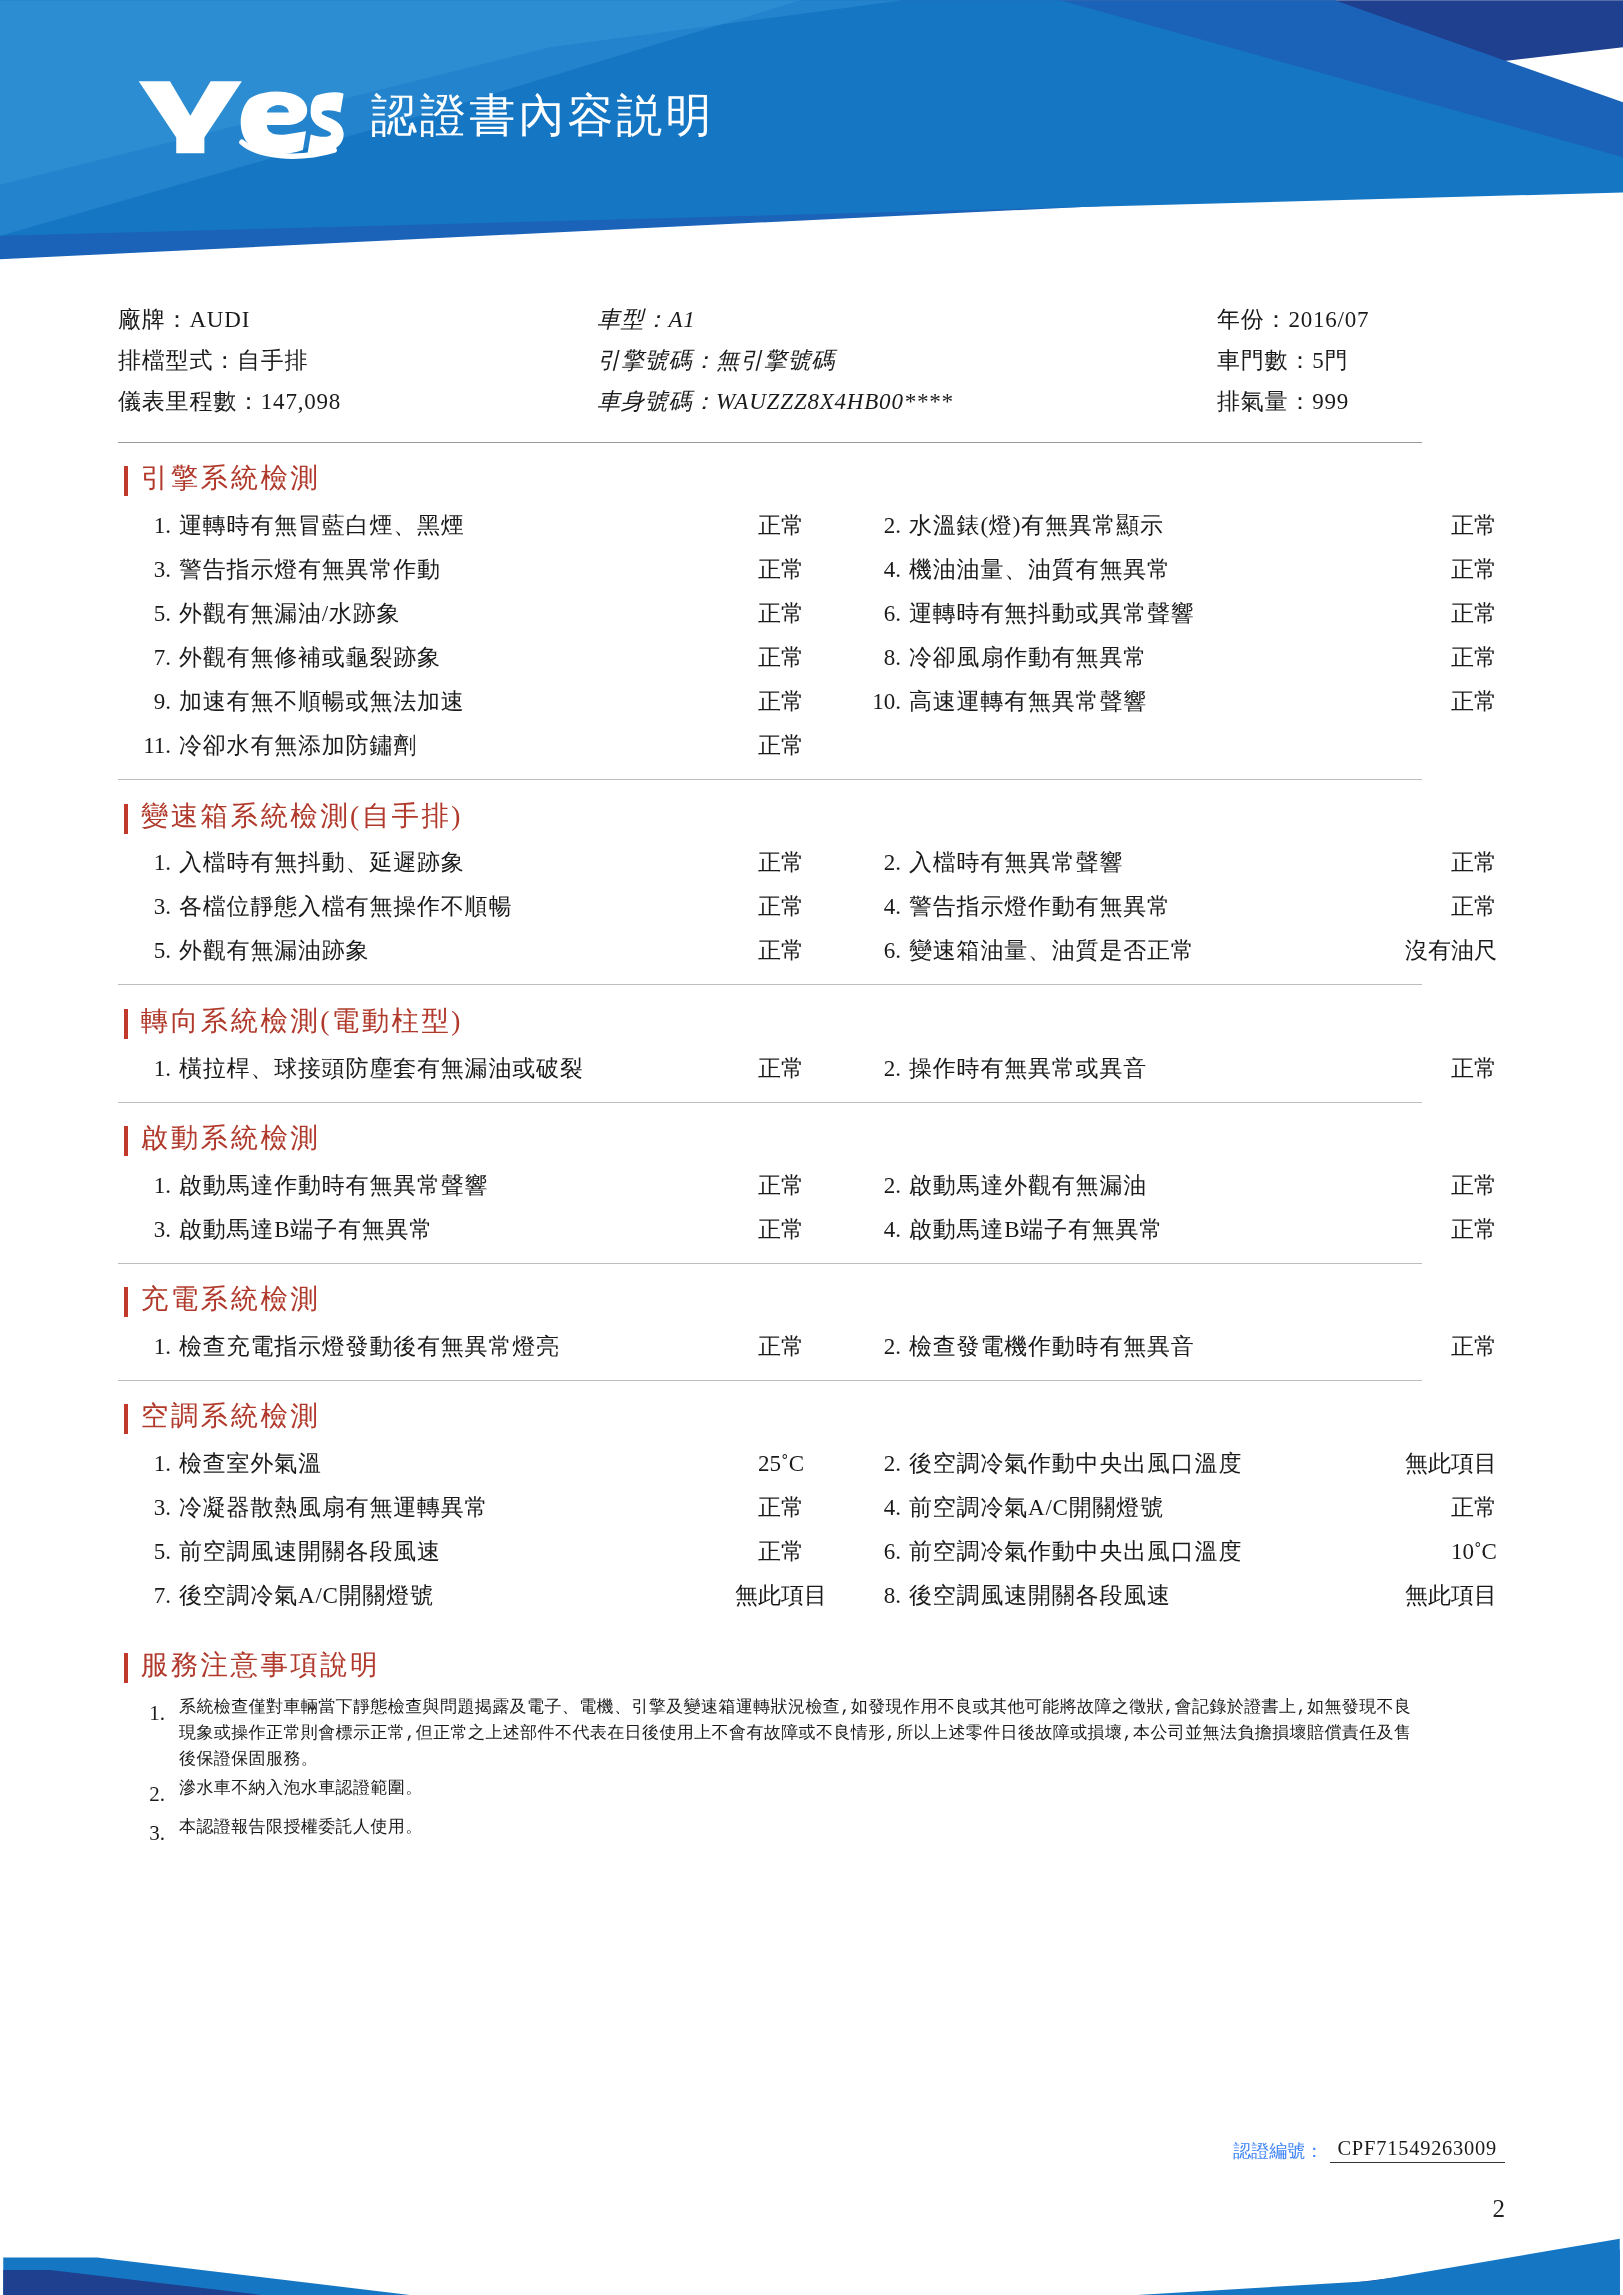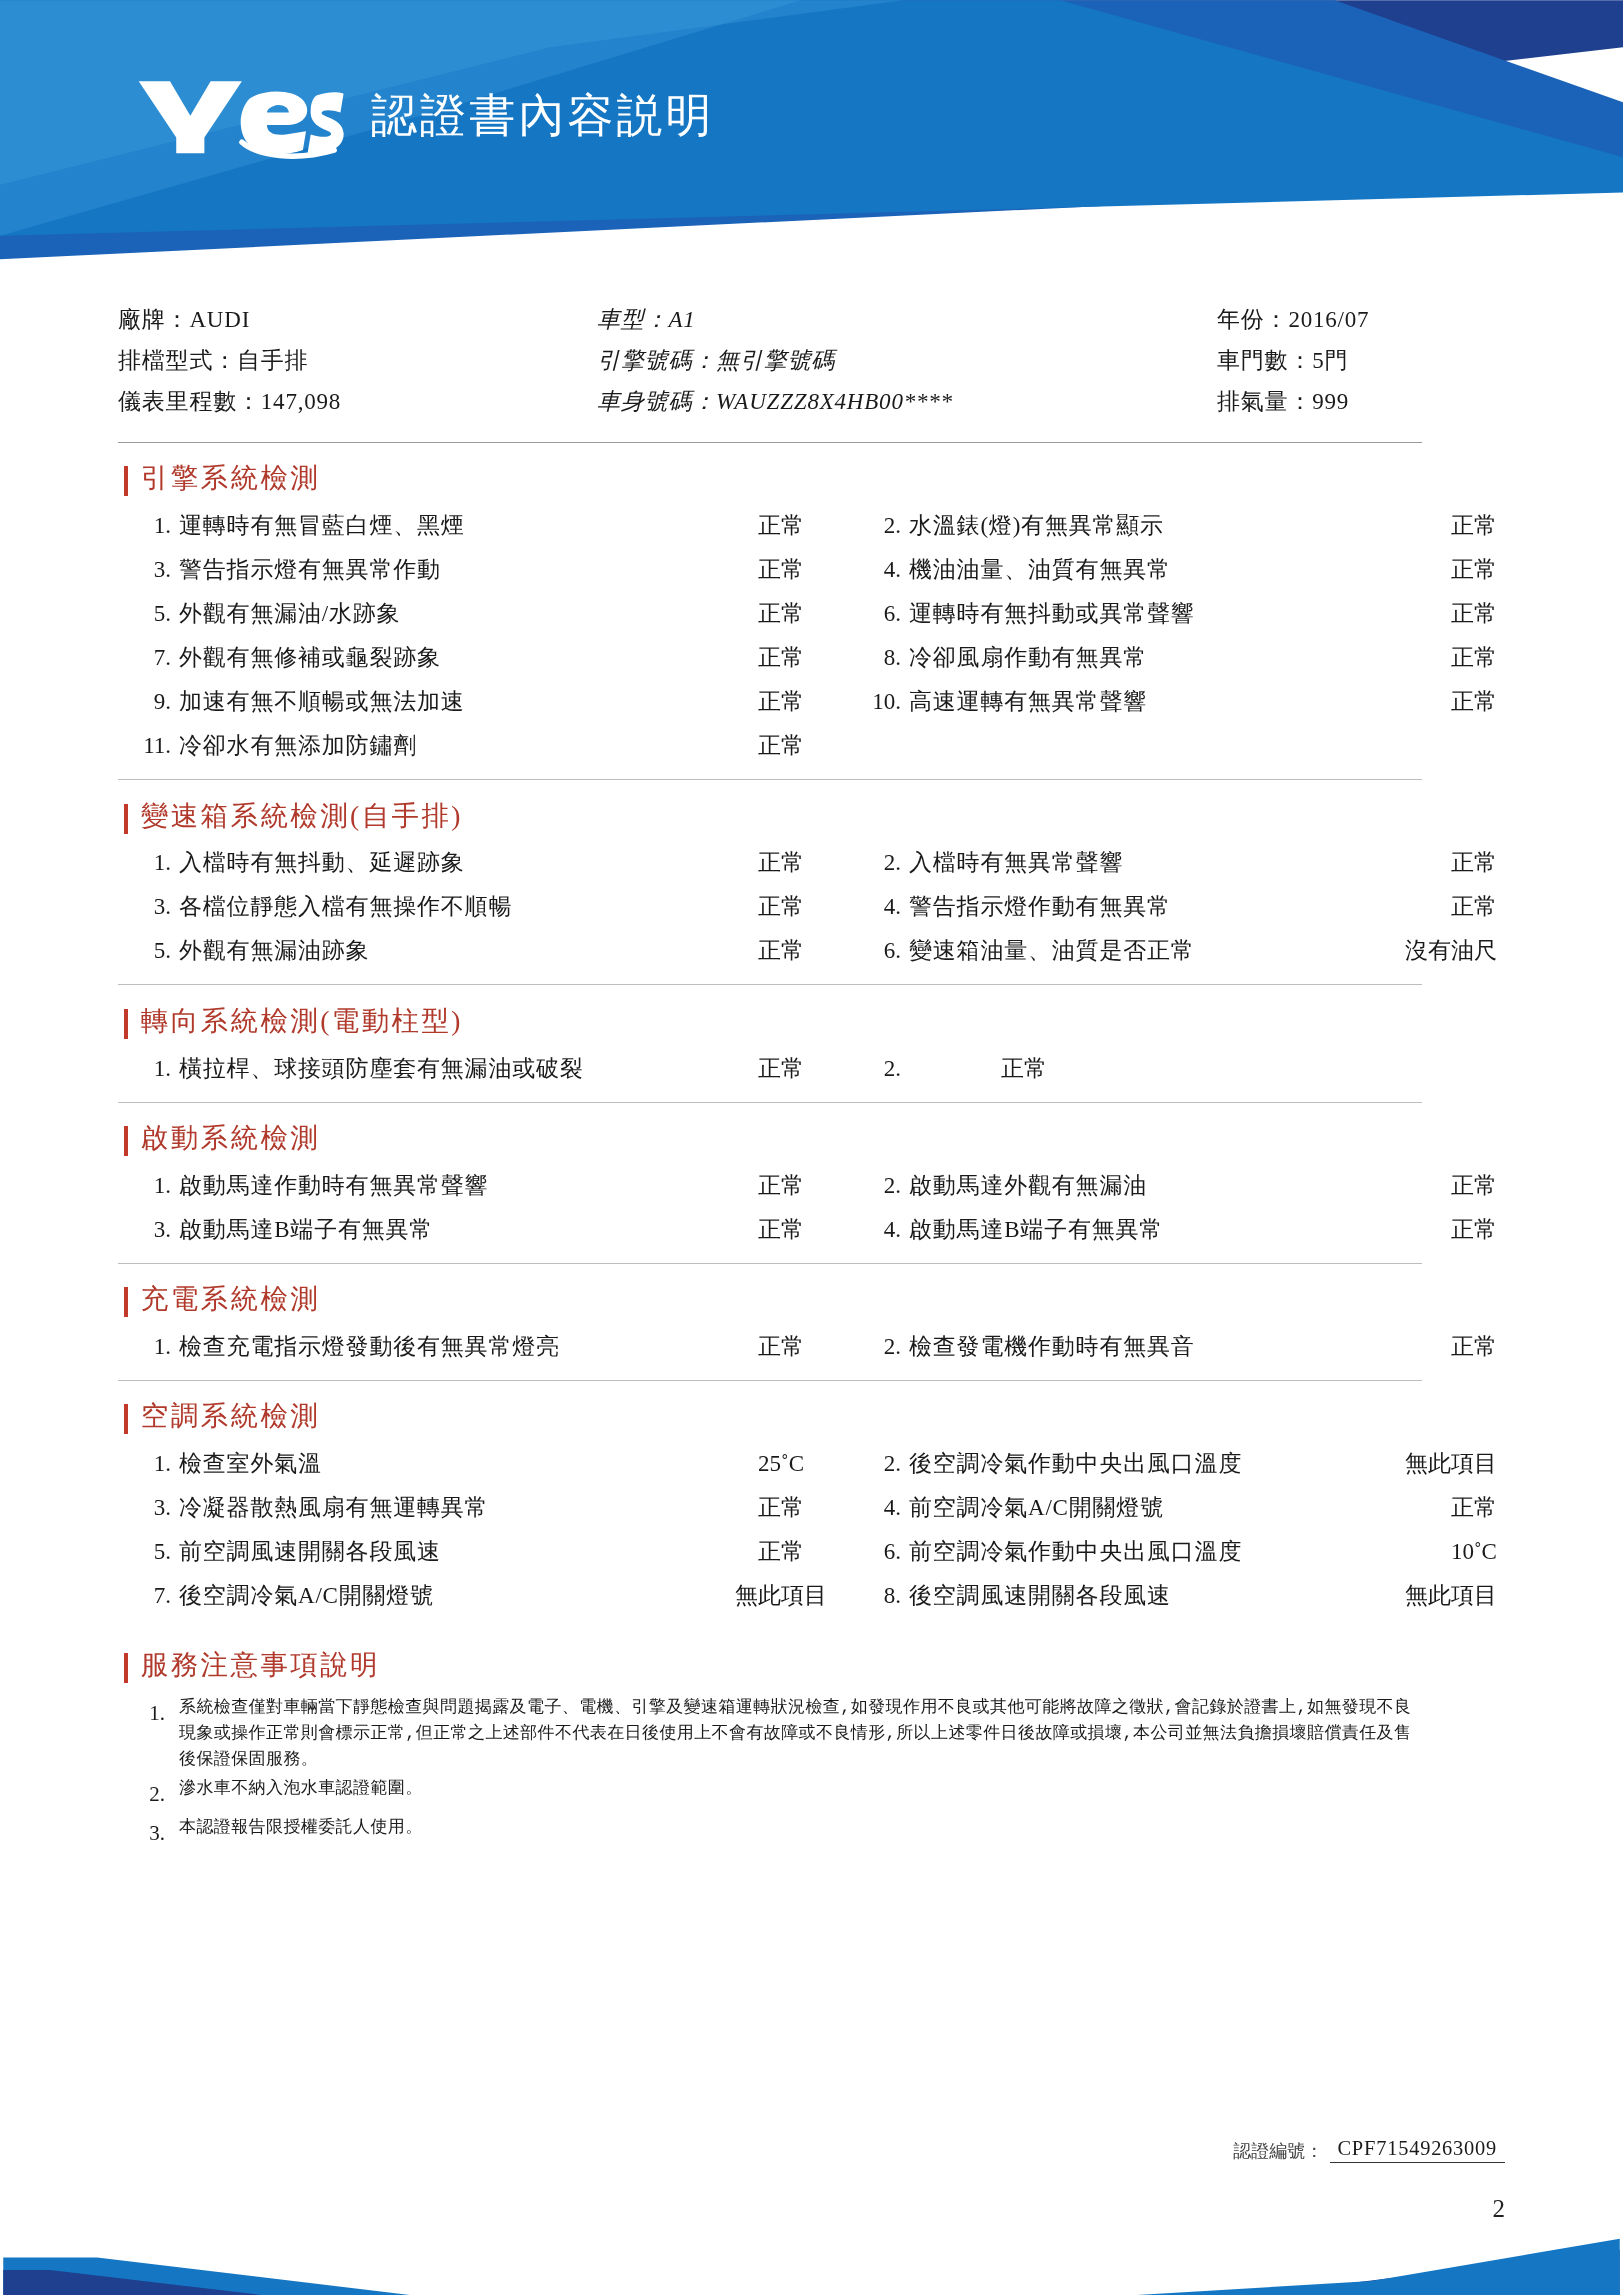--- a/index.html
+++ b/index.html
@@ -146,21 +146,21 @@
   }
 
   .cert-line {
     position: absolute;
     right: 118px;
     bottom: 132px;
     display: flex;
     align-items: flex-end;
     gap: 6.3px;
   }
-  .cert-label { font-size: 18px; color: #404040; }
+  .cert-label { font-size: 18px; color: #3b82f6; }
   .cert-value {
     font-size: 20.4px;
     border-bottom: 1.6px solid #333;
     padding: 0 7.9px 1.6px 7.9px;
     letter-spacing: 0.8px;
   }
   .page-no {
     position: absolute;
     right: 118px;
     bottom: 72px;
@@ -356,20 +356,21 @@
           </div>
           <div class="rows">
             <div class="row">
               <div class="cell left">
                 <span class="num">1.</span>
                 <span class="q">橫拉桿、球接頭防塵套有無漏油或破裂</span>
                 <span class="ans">正常</span>
               </div>
               <div class="cell right">
                 <span class="num">2.</span>
+                <span class="q">操作時有無異常或異音</span>
                 <span class="ans">正常</span>
               </div>
             </div>
           </div>
         </div>
         <div class="section">
           <div class="sec-head">
             <span class="sec-bar"></span>
             <span class="sec-title">啟動系統檢測</span>
           </div>

